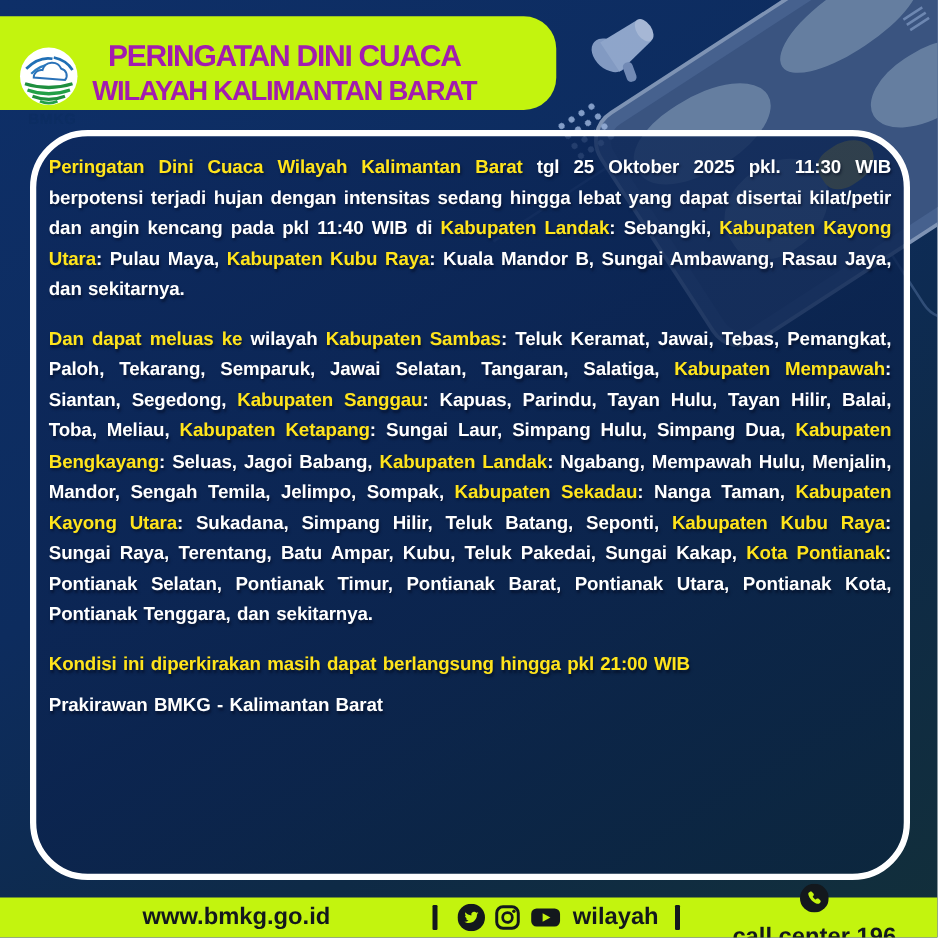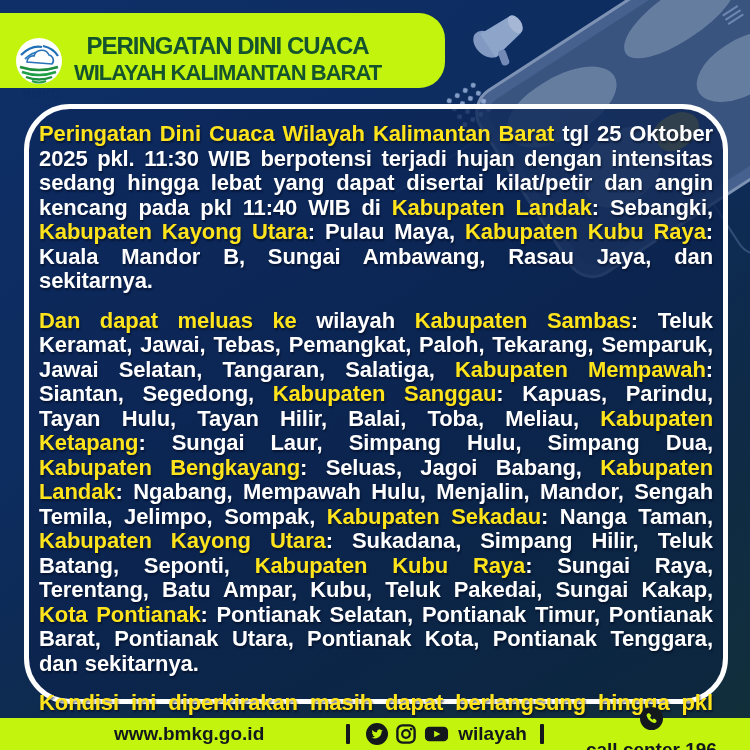--- a/index.html
+++ b/index.html
@@ -43,32 +43,32 @@
   .band{
     position:absolute;left:0;top:13px;width:445px;height:75px;z-index:3;
     border-radius:0 26px 26px 0;
   }
   .logo{position:absolute;left:15px;top:24px;width:72px;height:56px;}
   .logo svg{position:absolute;left:0;top:0;}
   .logo .logo-text{
     position:absolute;left:1px;top:51px;width:52px;text-align:center;
     font-size:12px;font-weight:bold;color:#0c2d62;letter-spacing:.5px;
   }
-  .titles{position:absolute;left:55px;top:19px;width:345px;text-align:center;color:#14532d;}
+  .titles{position:absolute;left:55px;top:19px;width:345px;text-align:center;color:#a21caf;}
   .titles .t1{font-size:24px;font-weight:bold;letter-spacing:-1px;line-height:27px;white-space:nowrap;}
   .titles .t2{font-size:22px;font-weight:bold;letter-spacing:-1px;line-height:28px;white-space:nowrap;}
   
   .panel{
     position:absolute;left:24px;top:104px;width:704px;height:600px;z-index:2;
     box-sizing:border-box;border:5px solid #ffffff;border-radius:46px;
     background:linear-gradient(150deg,rgba(13,41,94,.80) 0%,rgba(11,35,78,.80) 55%,rgba(11,37,62,.80) 100%);
     padding:13px 10px 0 10px;
   }
   .para{
-    margin:0 0 15px 0;color:#ffffff;font-weight:bold;font-size:22px;line-height:24.5px;
+    margin:0 0 15px 0;color:#ffffff;font-weight:bold;font-size:15px;line-height:24.5px;
     text-align:justify;letter-spacing:-.1px;word-spacing:1px;
     text-shadow:1px 2px 2px rgba(0,8,30,.6);
   }
   .para .hl{color:#ffe41c;}
   .para.tight{margin-bottom:9px;}
   
   .footer{
     position:absolute;left:0;top:718px;width:750px;height:32px;z-index:3;
     display:flex;align-items:center;color:#13181d;font-weight:bold;font-size:19px;
   }

